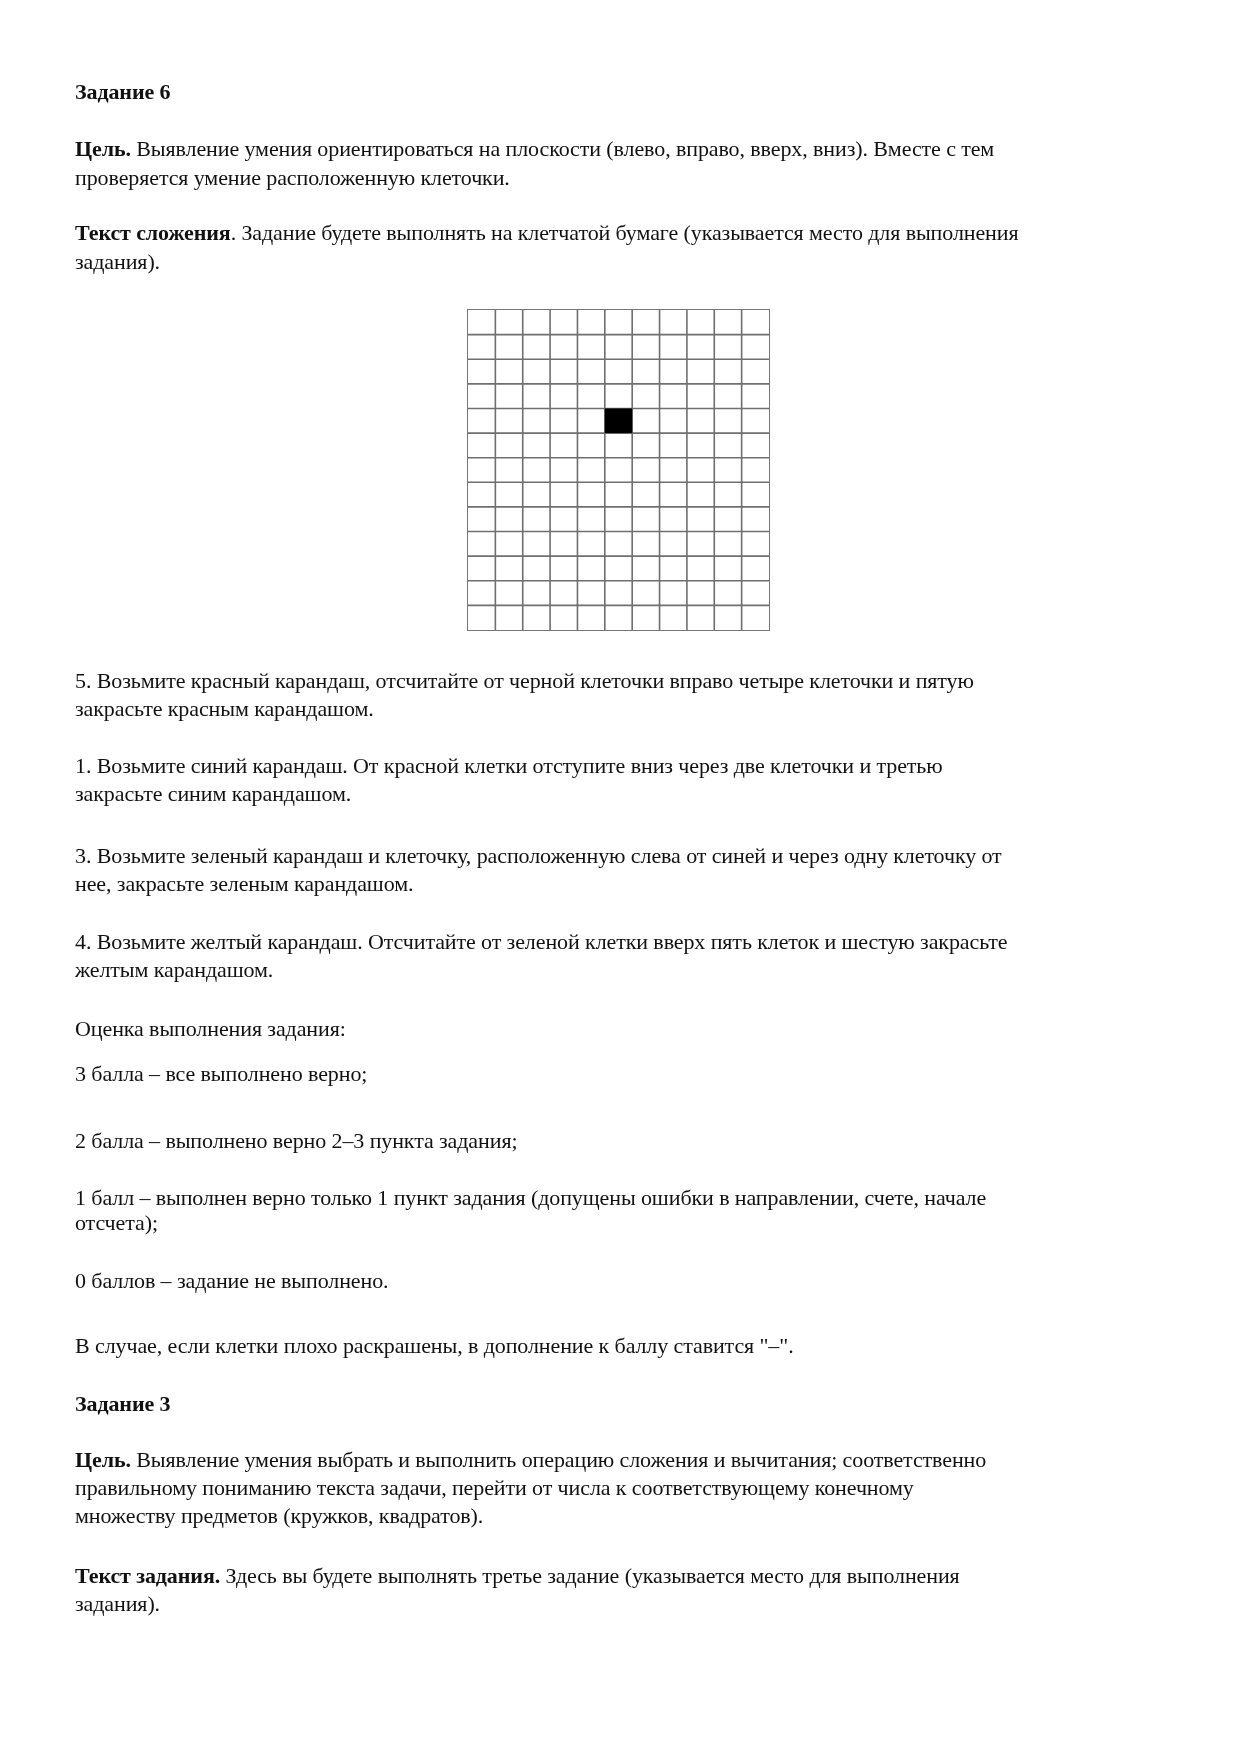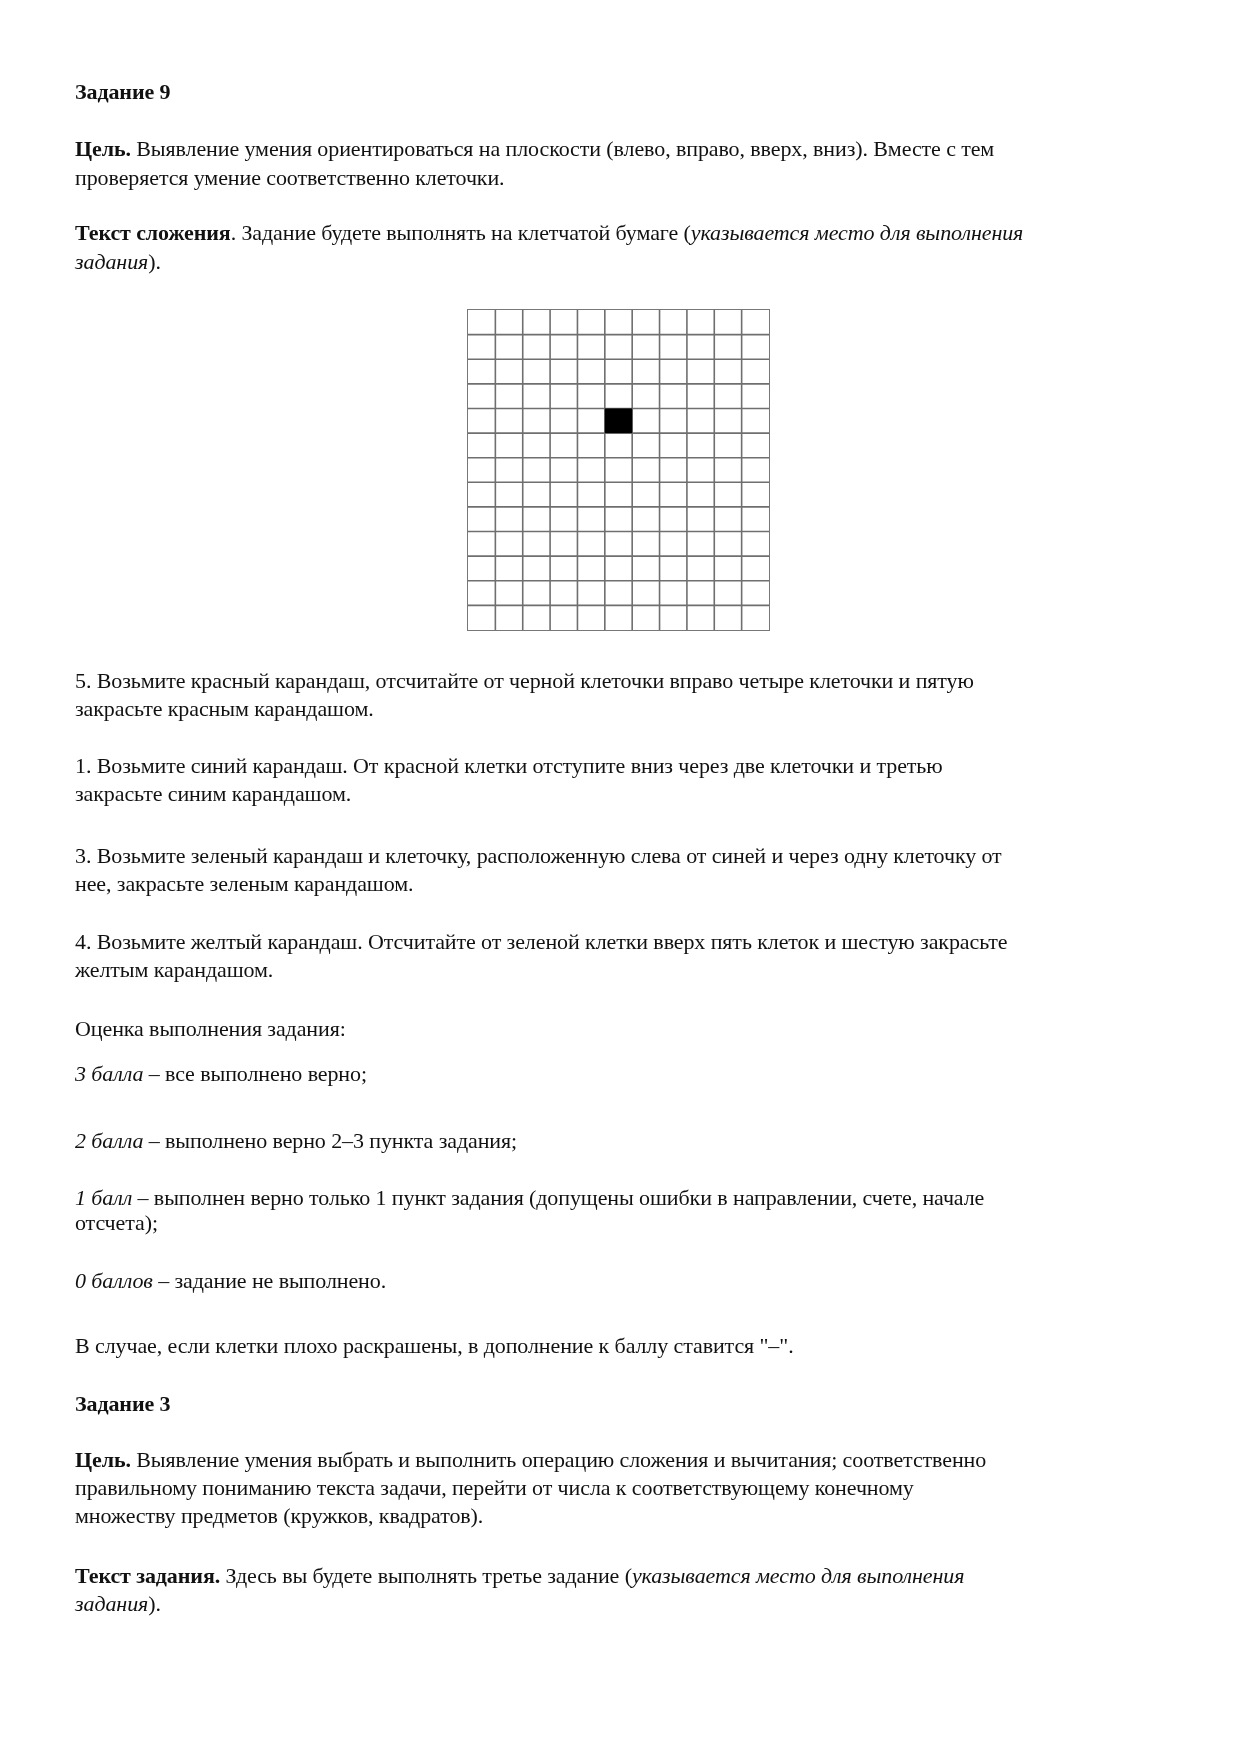--- a/index.html
+++ b/index.html
@@ -8,38 +8,38 @@
     font-family: "Liberation Serif", "DejaVu Serif", serif;
     color: #111111;
   }
   .page { position: absolute; left: 75px; top: 0; width: 1100px; }
   .line {
     position: absolute; left: 0; white-space: nowrap;
     font-size: 22px; line-height: 28px; height: 28px;
     letter-spacing: -0.1px;
   }
   .b { font-weight: bold; }
-  .i { font-style: italic; }
+  .i { }
   .grid {
     position: absolute; left: 467px; top: 309px;
     width: 303px; height: 322px;
     border: 1.5px solid #777;
     box-sizing: border-box;
   }
   .grid svg { position: absolute; left: 0; top: 0; width: 100%; height: 100%; }
 </style>
 </head>
 <body>
 
 <div class="page">
 
-  <div class="line b" style="top:78px">Задание 9</div>
+  <div class="line b" style="top:78px">Задание 6</div>
 
   <div class="line" style="top:135px"><span class="b">Цель.</span><span> Выявление умения ориентироваться на плоскости (влево, вправо, вверх, вниз). Вместе с тем</span></div>
-  <div class="line" style="top:164px">проверяется умение соответственно клеточки.</div>
+  <div class="line" style="top:164px">проверяется умение расположенную клеточки.</div>
 
   <div class="line" style="top:219px"><span class="b">Текст сложения</span><span>. Задание будете выполнять на клетчатой бумаге (</span><span class="i">указывается место для выполнения</span></div>
   <div class="line" style="top:248px"><span class="i">задания</span><span>).</span></div>
 
   <div class="line" style="top:667px">5. Возьмите красный карандаш, отсчитайте от черной клеточки вправо четыре клеточки и пятую</div>
   <div class="line" style="top:695px">закрасьте красным карандашом.</div>
 
   <div class="line" style="top:752px">1. Возьмите синий карандаш. От красной клетки отступите вниз через две клеточки и третью</div>
   <div class="line" style="top:780px">закрасьте синим карандашом.</div>
 

